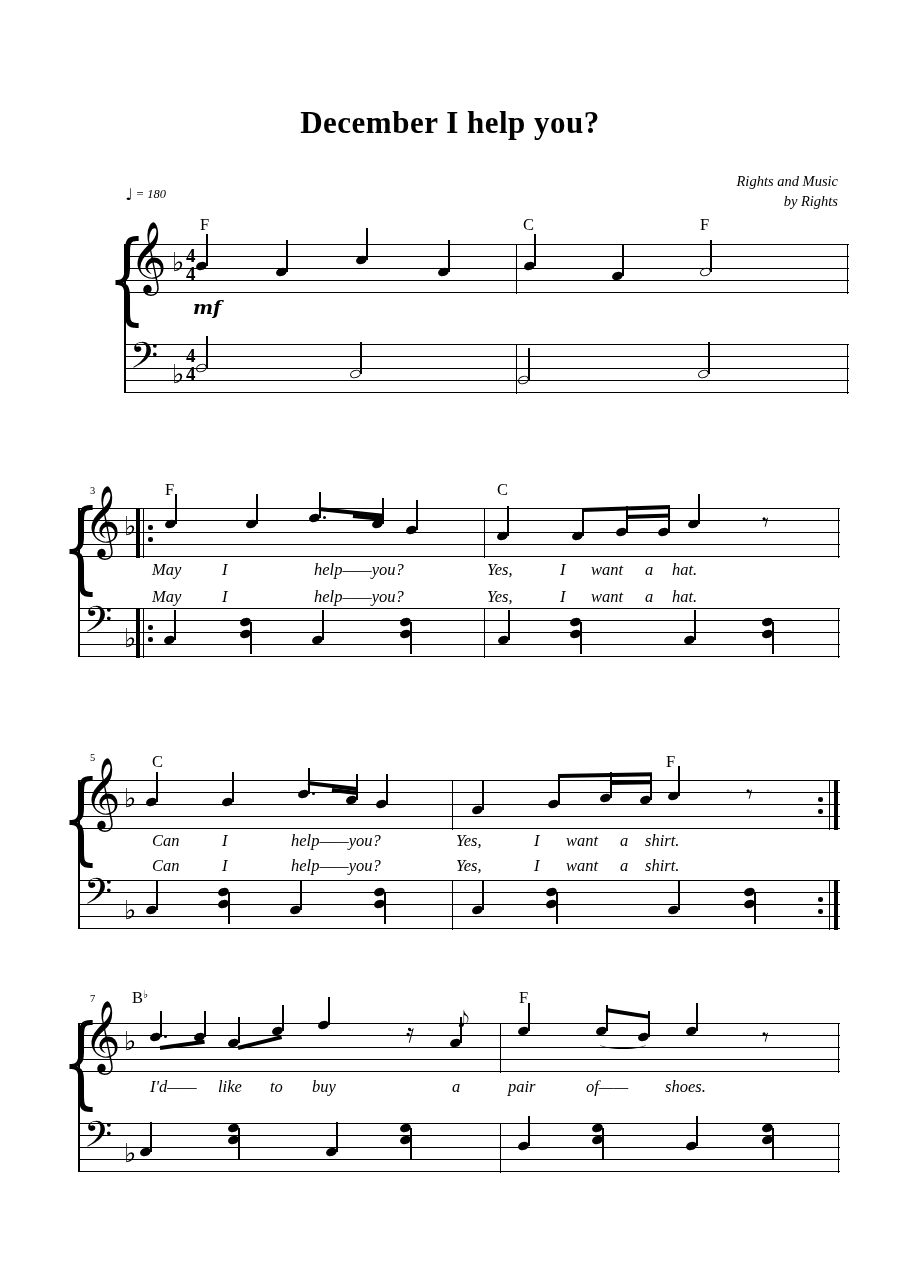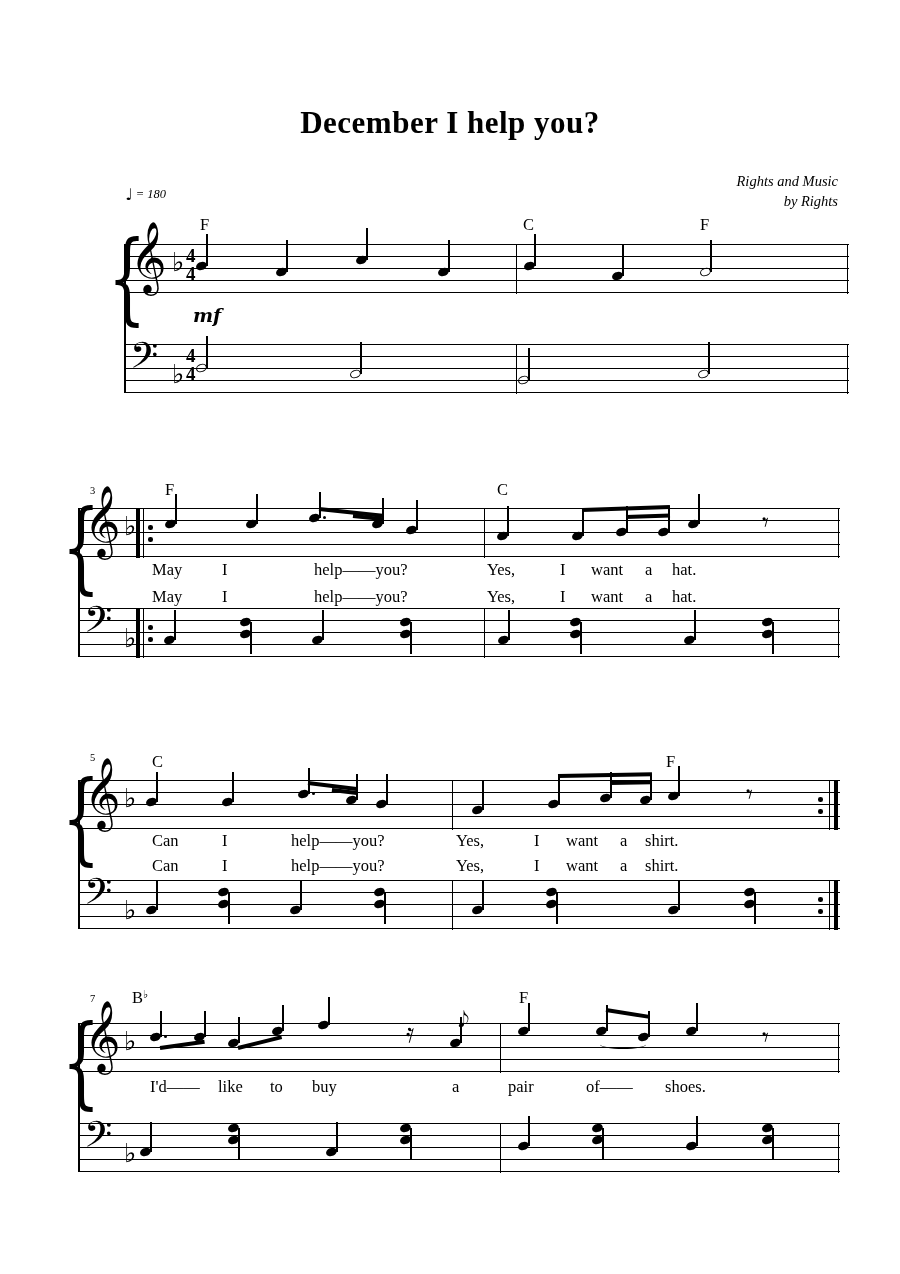--- a/index.html
+++ b/index.html
@@ -216,20 +216,21 @@
   
   .lyricline {
     position: absolute;
     font-family: "Liberation Serif", serif;
     font-size: 16.5px;
     white-space: nowrap;
   }
   .lyricline span {
     position: absolute;
     top: 0;
+    font-style: italic;
   }
 </style>
 </head>
 <body>
 
 <div id="sheet">
 
   <div class="title">December I help you?</div>
 
   <div class="credits">
@@ -274,21 +275,21 @@
     </div>
     <div class="timesig" style="left:186px; top:347px;">
       <div>4</div>
       <div>4</div>
     </div>
 
     <div class="chord" style="left:200px; top:215px;">F</div>
     <div class="chord" style="left:523px; top:215px;">C</div>
     <div class="chord" style="left:700px; top:215px;">F</div>
 
-    <div class="dynamic" style="left:193px; top:304px;">mf</div>
+    <div class="dynamic" style="left:193px; top:296px;">mf</div>
 
     <div class="note" style="left:196px; top:262px;">
       <div class="head"></div>
         <div class="stem" style="left:10px; top:-28px; height:32px;"></div>
     </div>
     <div class="note" style="left:276px; top:268px;">
       <div class="head"></div>
         <div class="stem" style="left:10px; top:-28px; height:32px;"></div>
     </div>
     <div class="note" style="left:356px; top:256px;">

